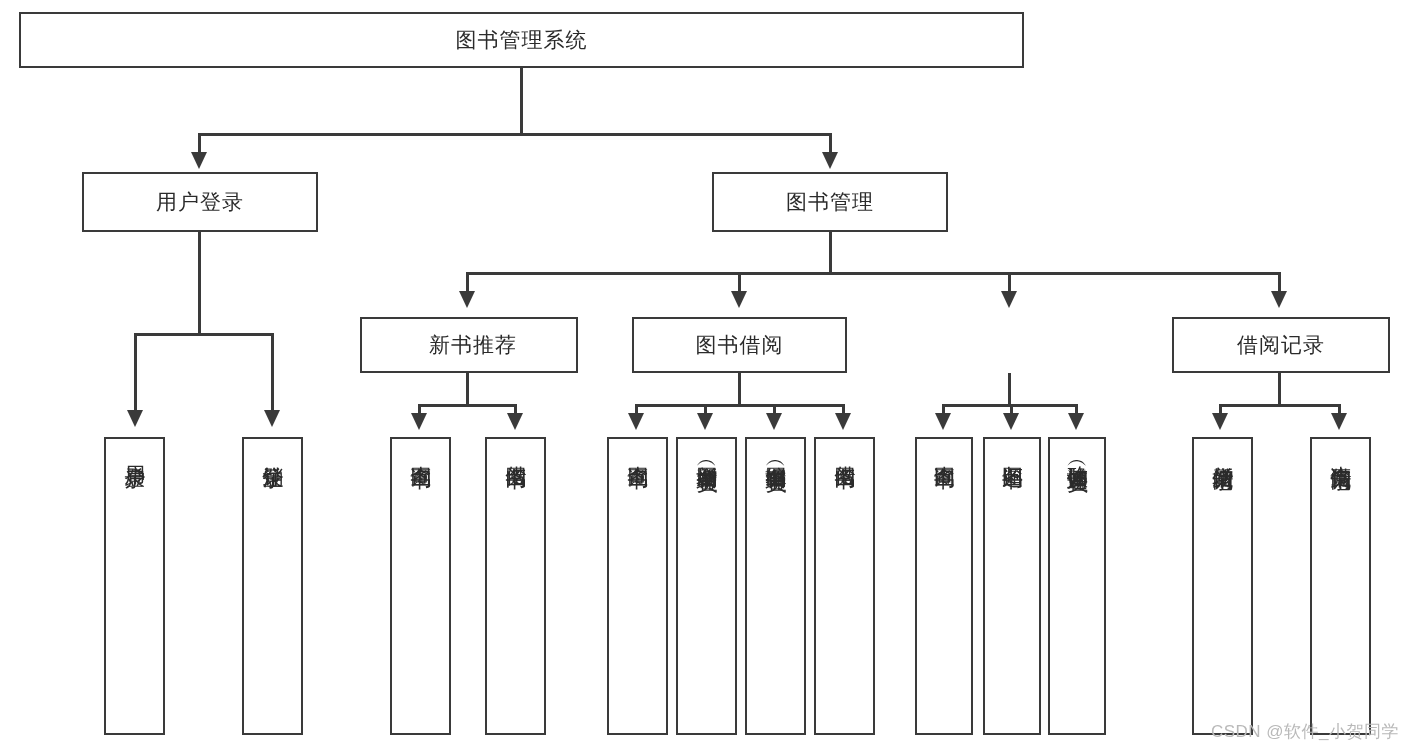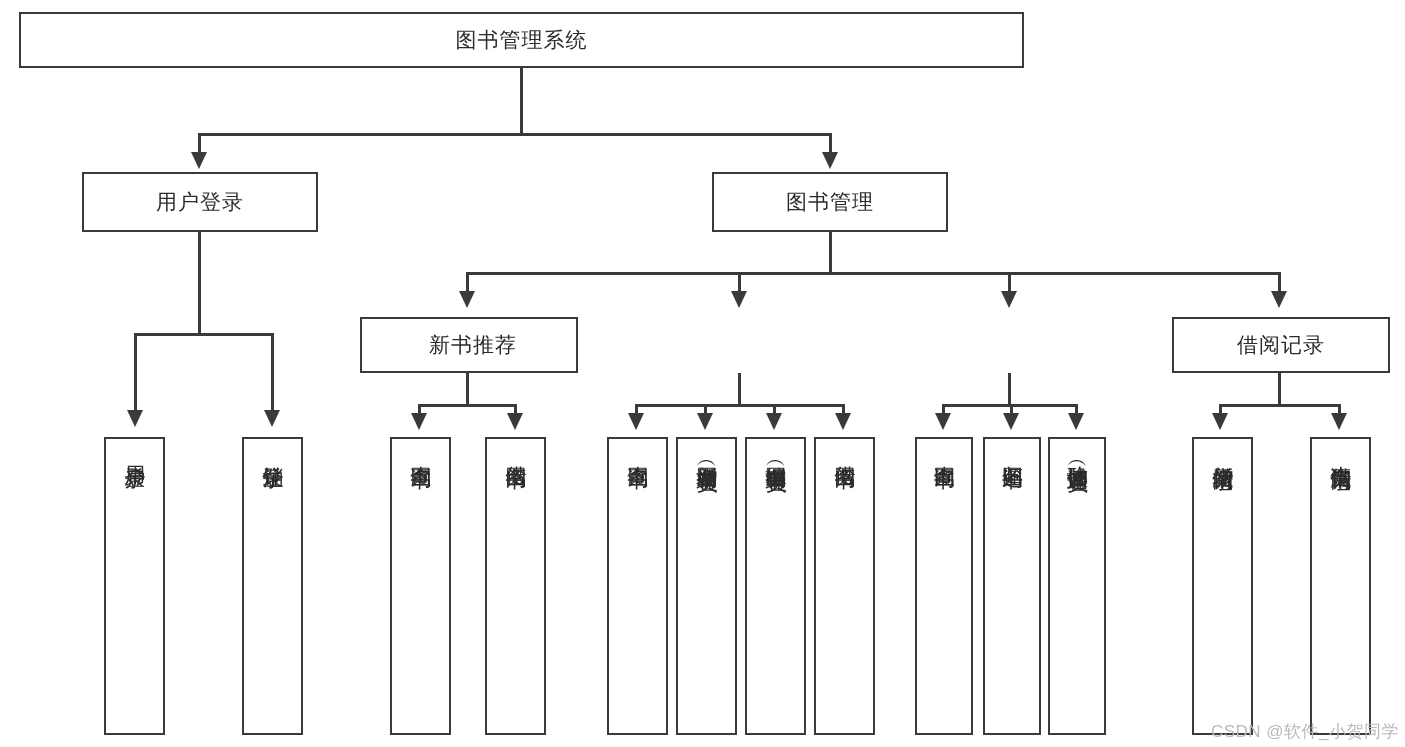--- a/index.html
+++ b/index.html
@@ -119,20 +119,23 @@
   <div class="arrow" style="left:459px; top:291px;"></div>
   <div class="edge vline" style="left:738px; top:272px; width:3px; height:22px;"></div>
   <div class="arrow" style="left:731px; top:291px;"></div>
   <div class="edge vline" style="left:1008px; top:272px; width:3px; height:22px;"></div>
   <div class="arrow" style="left:1001px; top:291px;"></div>
   <div class="edge vline" style="left:1278px; top:272px; width:3px; height:22px;"></div>
   <div class="arrow" style="left:1271px; top:291px;"></div>
 
   <div class="node h" style="left:360px; top:317px; width:218px; height:56px;padding-left:8px;">
     <span class="htext">新书推荐</span>
+  </div>
+  <div class="node h" style="left:632px; top:317px; width:215px; height:56px;">
+    <span class="htext">图书借阅</span>
   </div>
   <div class="node h" style="left:1172px; top:317px; width:218px; height:56px;text-align:right;">
     <span class="htext">借阅记录</span>
   </div>
 
   <div class="edge vline" style="left:466px; top:373px; width:3px; height:33px;"></div>
   <div class="edge hline" style="left:418px; top:404px; width:99px; height:3px;"></div>
   <div class="edge vline" style="left:418px; top:404px; width:3px; height:12px;"></div>
   <div class="arrow" style="left:411px; top:413px;"></div>
   <div class="edge vline" style="left:514px; top:404px; width:3px; height:12px;"></div>

